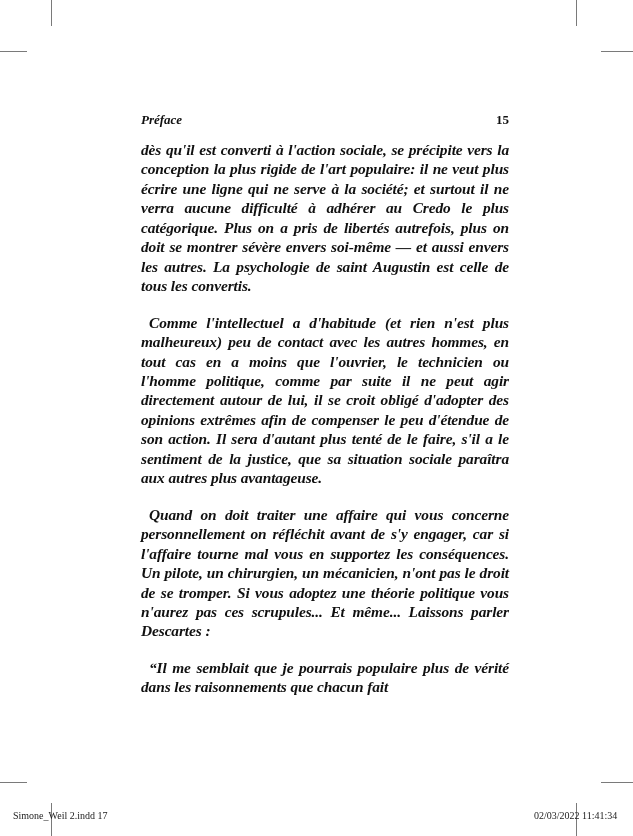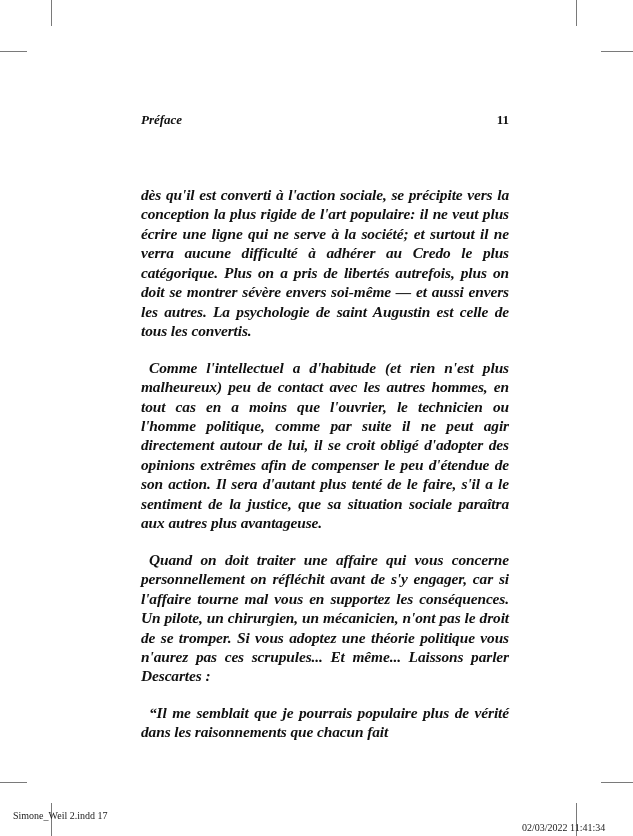--- a/index.html
+++ b/index.html
@@ -1,43 +1,43 @@
 <!DOCTYPE html>
 <html><head>
 <meta charset="utf-8">
 <style>
   html, body { margin:0; padding:0; background:#ffffff; }
   body { width:633px; height:836px; position:relative; overflow:hidden; font-family:"Liberation Serif", serif; color:#111; }
   .crop { position:absolute; background:#7a7a7a; }
   .header { position:absolute; left:141px; top:112px; width:368px; height:20px; }
   .run-title { position:absolute; left:0; top:0; font-style:italic; font-weight:bold; font-size:13px; }
   .page-num { position:absolute; right:0; top:0; font-weight:bold; font-size:13px; }
-  .body-text { position:absolute; left:141px; top:140px; width:368px; font-style:italic; font-weight:bold; font-size:15.4px; line-height:19.45px; text-align:justify; letter-spacing:-0.1px;margin-top:45px; }
+  .body-text { position:absolute; left:141px; top:140px; width:368px; font-style:italic; font-weight:bold; font-size:15.4px; line-height:19.45px; text-align:justify; letter-spacing:-0.1px; }
   .body-text p { margin:0 0 17px 0; }
   .body-text p.indent { text-indent:8px; }
   .slug { position:absolute; top:810px; font-size:10px; font-family:"Liberation Serif", serif; color:#222; }
 </style>
 </head>
 <body>
 
 <div class="crop" style="left:51px;top:0;width:1px;height:26px;"></div>
 <div class="crop" style="left:576px;top:0;width:1px;height:26px;"></div>
 <div class="crop" style="left:0;top:51px;width:27px;height:1px;"></div>
 <div class="crop" style="left:601px;top:51px;width:32px;height:1px;"></div>
 <div class="crop" style="left:0;top:782px;width:27px;height:1px;"></div>
 <div class="crop" style="left:601px;top:782px;width:32px;height:1px;"></div>
 <div class="crop" style="left:51px;top:803px;width:1px;height:33px;"></div>
 <div class="crop" style="left:576px;top:803px;width:1px;height:33px;"></div>
 
 <div class="header">
   <span class="run-title">Préface</span>
-  <span class="page-num">11</span>
+  <span class="page-num">15</span>
 </div>
 
 <div class="body-text">
   <p>dès qu'il est converti à l'action sociale, se précipite vers la conception la plus rigide de l'art populaire: il ne veut plus écrire une ligne qui ne serve à la société; et surtout il ne verra aucune difficulté à adhérer au Credo le plus catégorique. Plus on a pris de libertés autrefois, plus on doit se montrer sévère envers soi-même — et aussi envers les autres. La psychologie de saint Augustin est celle de tous les convertis.</p>
   <p class="indent">Comme l'intellectuel a d'habitude (et rien n'est plus malheureux) peu de contact avec les autres hommes, en tout cas en a moins que l'ouvrier, le technicien ou l'homme politique, comme par suite il ne peut agir directement autour de lui, il se croit obligé d'adopter des opinions extrêmes afin de compenser le peu d'étendue de son action. Il sera d'autant plus tenté de le faire, s'il a le sentiment de la justice, que sa situation sociale paraîtra aux autres plus avantageuse.</p>
   <p class="indent">Quand on doit traiter une affaire qui vous concerne personnellement on réfléchit avant de s'y engager, car si l'affaire tourne mal vous en supportez les conséquences. Un pilote, un chirurgien, un mécanicien, n'ont pas le droit de se tromper. Si vous adoptez une théorie politique vous n'aurez pas ces scrupules... Et même... Laissons parler Descartes :</p>
   <p class="indent">“Il me semblait que je pourrais populaire plus de vérité dans les raisonnements que chacun fait</p>
 </div>
 
 <span class="slug" style="left:13px;">Simone_Weil 2.indd   17</span>
-<span class="slug" style="left:522px;margin-top:12px;">02/03/2022   11:41:34</span>
+<span class="slug" style="left:534px;">02/03/2022   11:41:34</span>
 
 </body></html>

